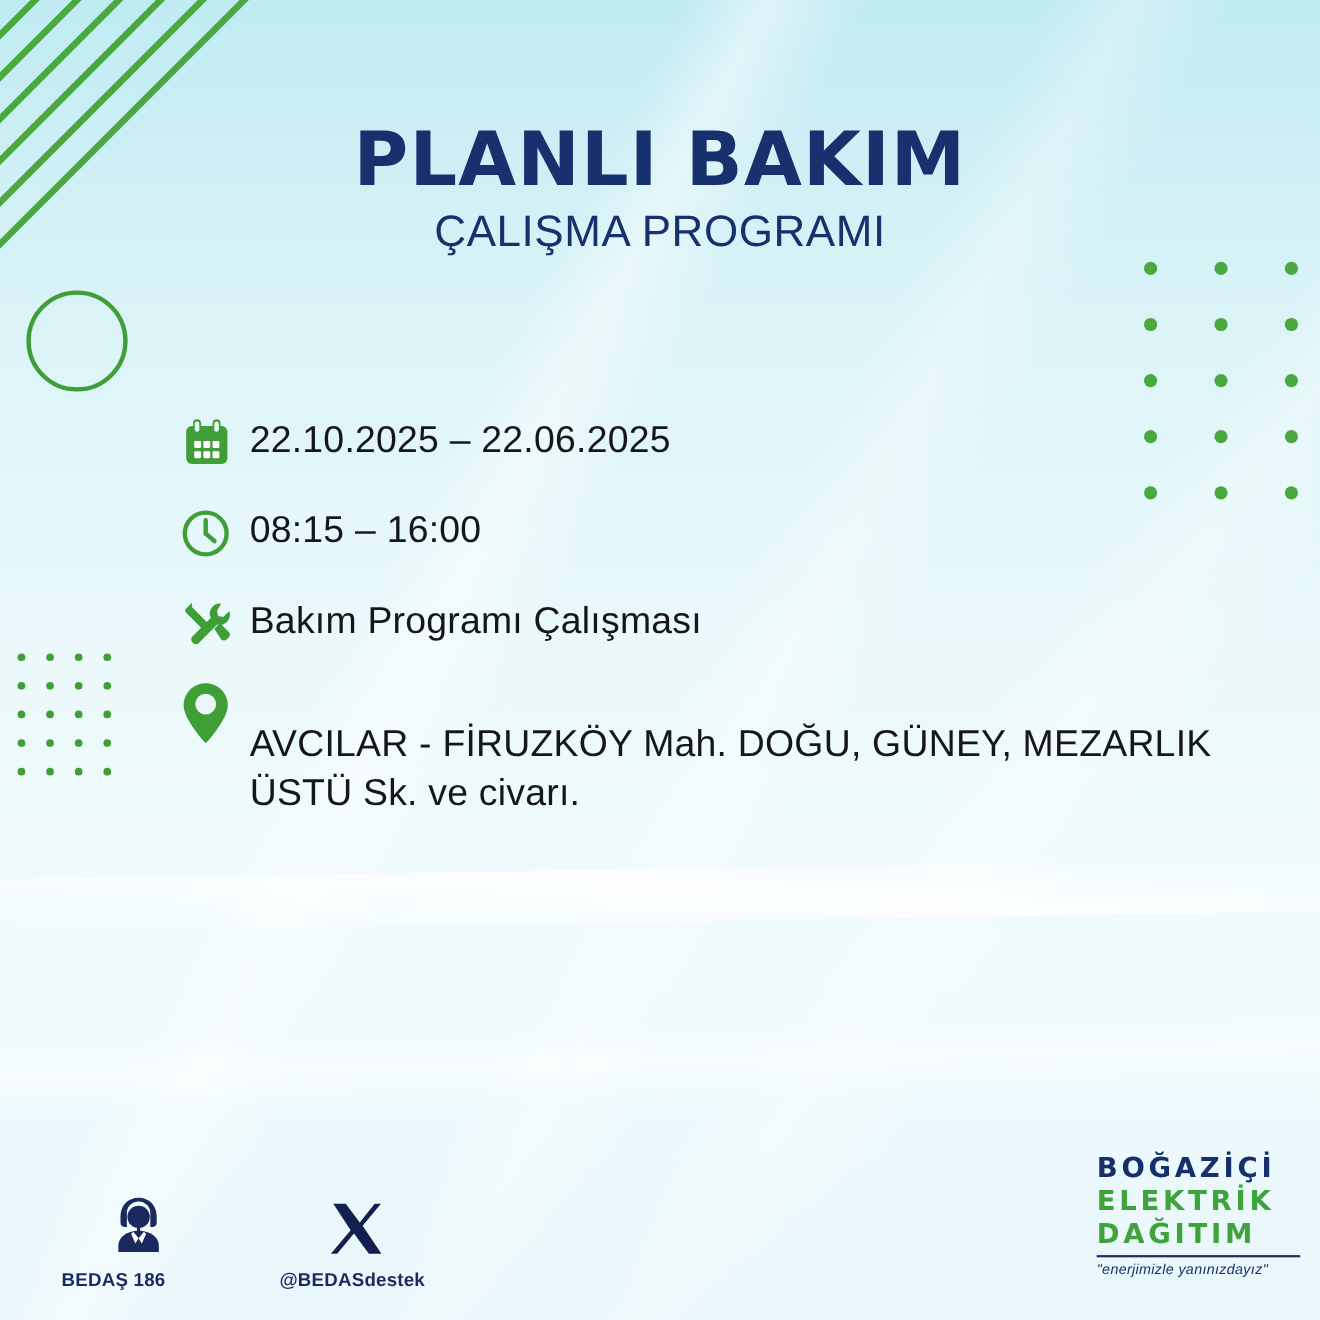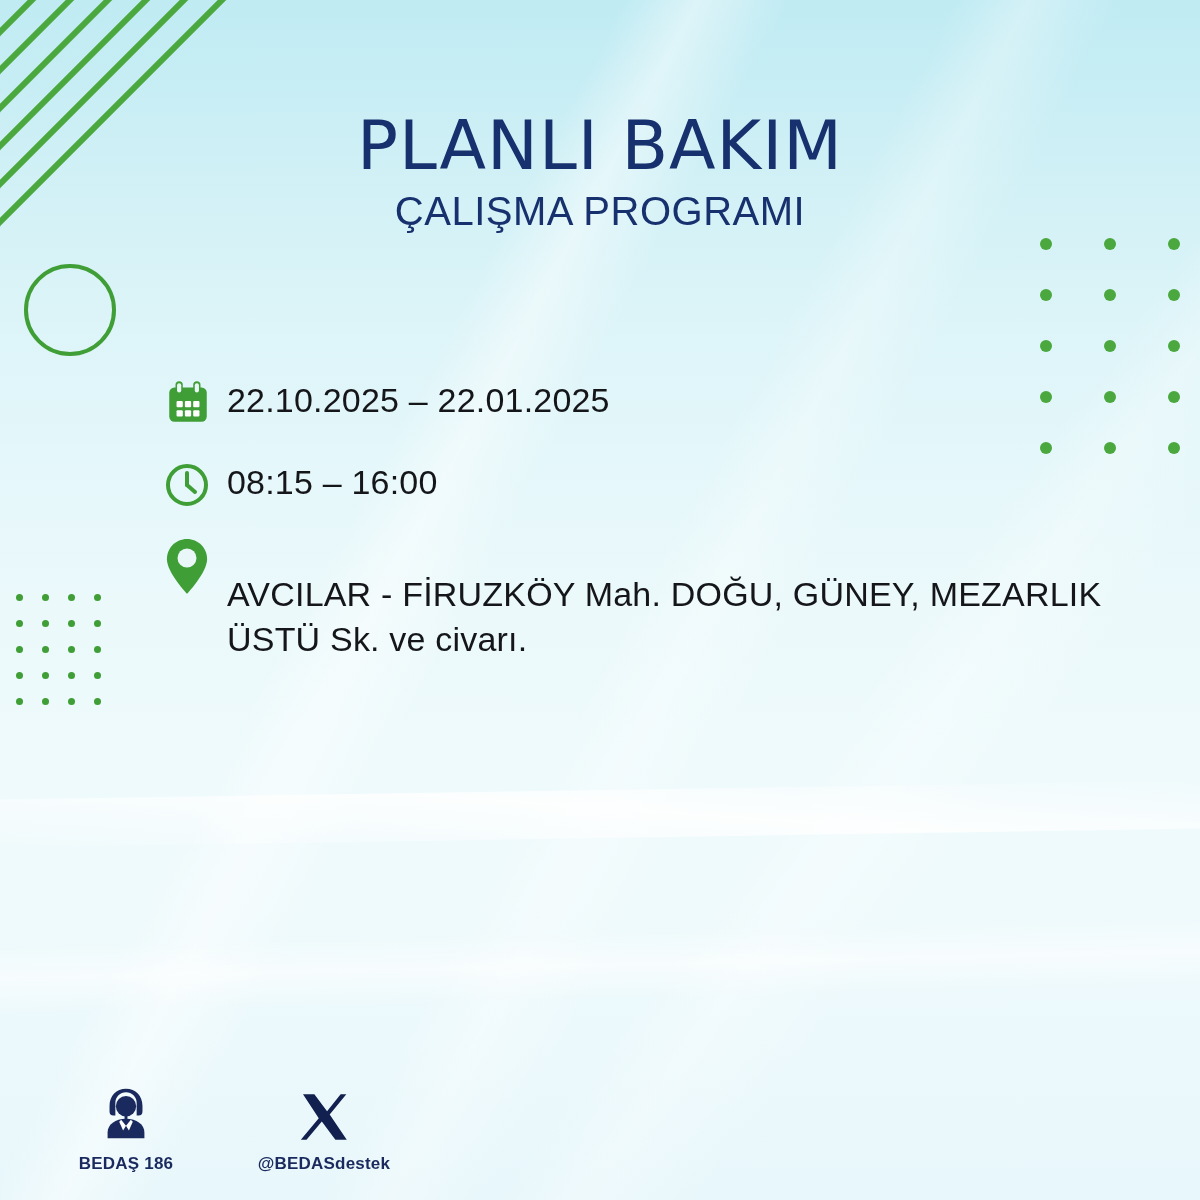--- a/index.html
+++ b/index.html
@@ -122,21 +122,21 @@
   
   .headline {
     position: absolute;
     left: 0;
     right: 0;
     top: 112px;
     text-align: center;
   }
   .headline .l1 {
     font-size: 68px;
-    font-weight: normal;
+    font-weight: bold;
     letter-spacing: 1px;
     color: #17306e;
     line-height: 1.0;
     font-family: "DejaVu Sans", sans-serif;
   }
   .headline .l2 {
     font-size: 40px;
     font-weight: normal;
     letter-spacing: 0.5px;
     color: #17306e;
@@ -184,21 +184,20 @@
   }
   .contacts {
     position: absolute;
     left: 56px;
     bottom: 0;
     display: flex;
     gap: 58px;
   }
   .contact {
     width: 140px;
-    text-align: center;
   }
   .contact .ci {
     height: 74px;
     display: flex;
     align-items: flex-end;
     justify-content: center;
   }
   .contact .cl {
     margin-top: 9px;
     font-size: 17px;
@@ -330,34 +329,46 @@
           <rect x="13.5" y="5" width="4" height="9" rx="2" fill="#e9f7f9"></rect>
           <rect x="30.5" y="5" width="4" height="9" rx="2" fill="#e9f7f9"></rect>
           <rect x="13" y="22" width="6" height="6" rx="1" fill="#ffffff"></rect>
           <rect x="21" y="22" width="6" height="6" rx="1" fill="#ffffff"></rect>
           <rect x="29" y="22" width="6" height="6" rx="1" fill="#ffffff"></rect>
           <rect x="13" y="31" width="6" height="6" rx="1" fill="#ffffff"></rect>
           <rect x="21" y="31" width="6" height="6" rx="1" fill="#ffffff"></rect>
           <rect x="29" y="31" width="6" height="6" rx="1" fill="#ffffff"></rect>
         </svg>
       </span>
-      <span class="txt">22.10.2025 – 22.01.2025</span>
+      <span class="txt">22.10.2025 – 22.06.2025</span>
     </div>
 
     <div class="row">
       <span class="ico">
         <svg width="48" height="48" viewBox="0 0 48 48">
           <circle cx="24" cy="24" r="19" fill="none" stroke="#3f9e36" stroke-width="4"></circle>
           <line x1="24" y1="24" x2="24" y2="12" stroke="#3f9e36" stroke-width="4" stroke-linecap="round"></line>
           <line x1="24" y1="24" x2="32" y2="31" stroke="#3f9e36" stroke-width="4" stroke-linecap="round"></line>
         </svg>
       </span>
       <span class="txt">08:15 – 16:00</span>
     </div>
 
+    <div class="row">
+      <span class="ico">
+        <svg width="50" height="50" viewBox="0 0 48 48">
+          <g fill="#3f9e36">
+            <path d="M36.5 6.5 a8.8 8.8 0 0 0 -9.0 12.6 L11.4 35.2 a3.5 3.5 0 0 0 0 5.0 l0.6 0.6 a3.5 3.5 0 0 0 5.0 0 L33.1 24.6 a8.8 8.8 0 0 0 10.5 -11.6 l-5.2 5.2 -4.5 -1.0 -1.0 -4.5 z"></path>
+            <path d="M11.0 5.8 L6.0 10.8 a2.6 2.6 0 0 0 0 3.7 L22.5 31.0 l5.0 -5.0 L11.0 9.5 z" transform="rotate(0 24 24)"></path>
+            <path d="M30.5 28.5 l5.0 -5.0 L43.0 31.0 a3.6 3.6 0 0 1 0 5.0 l-1.5 1.5 a3.6 3.6 0 0 1 -5.0 0 z"></path>
+          </g>
+        </svg>
+      </span>
+      <span class="txt">Bakım Programı Çalışması</span>
+    </div>
 
     <div class="row addr">
       <span class="ico">
         <svg width="48" height="58" viewBox="0 0 40 52">
           <path d="M20 1 C10 1 2 9 2 19 C2 31 20 50 20 50 C20 50 38 31 38 19 C38 9 30 1 20 1 Z" fill="#3f9e36"></path>
           <circle cx="20" cy="18" r="8.5" fill="#e9f7f9"></circle>
         </svg>
       </span>
       <span class="txt">AVCILAR - FİRUZKÖY Mah. DOĞU, GÜNEY, MEZARLIK ÜSTÜ Sk. ve civarı.</span>
     </div>
@@ -389,16 +400,23 @@
         <span class="ci">
           <svg width="56" height="56" viewBox="0 0 64 64">
             <path d="M8 6 h13 l14.5 19.5 L51 6 h6.5 L38.5 29 L58 58 h-13 L29.5 37 L12 58 H5.5 L26 33.5 z" fill="#11204e"></path>
           </svg>
         </span>
         <div class="cl">@BEDASdestek</div>
       </div>
 
     </div>
 
+    <div class="brand">
+      <div class="b1">BOĞAZİÇİ</div>
+      <div class="b2">ELEKTRİK</div>
+      <div class="b3">DAĞITIM</div>
+      <div class="rule"></div>
+      <div class="tag">"enerjimizle yanınızdayız"</div>
+    </div>
 
   </div>
 
 </div>
 
 </body></html>

